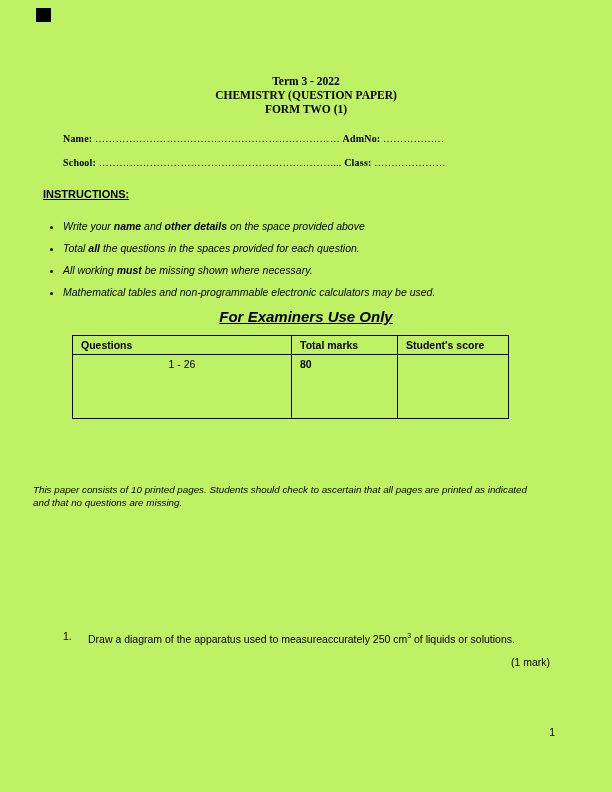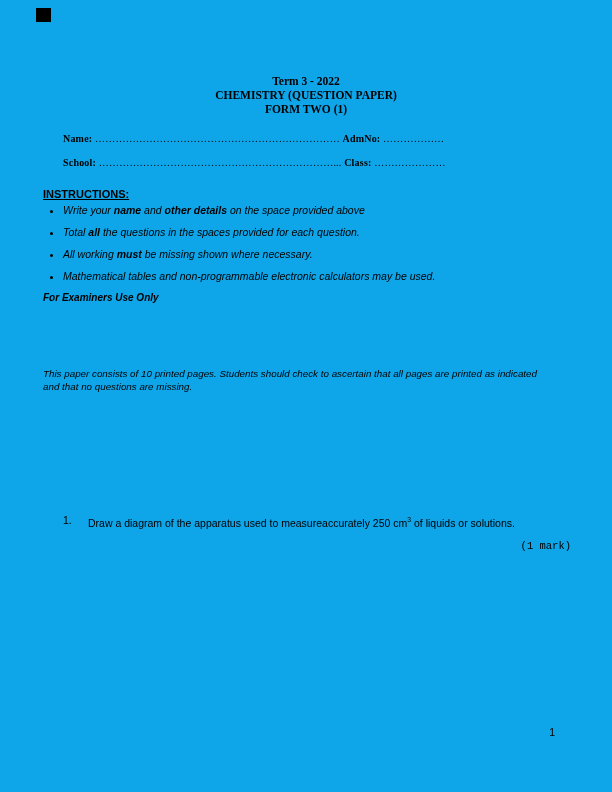--- a/index.html
+++ b/index.html
@@ -1,21 +1,21 @@
 <!DOCTYPE html>
 <html><head>
 <meta charset="utf-8">
 <style>
   html, body { margin: 0; padding: 0; background: #ffffff; }
   .page {
     position: relative;
     width: 612px;
     height: 792px;
     margin: 0 auto;
-    background: #0ea5e9;
+    background: #bef264;
     color: #000000;
     overflow: hidden;
     font-family: "Liberation Sans", sans-serif;
   }
   .corner-mark {
     position: absolute;
     left: 36px;
     top: 8px;
     width: 15px;
     height: 14px;
@@ -39,32 +39,34 @@
   .instructions {
     margin: 18px 43px 0 43px;
     font-family: Liberation Sans, sans-serif;
   }
   .instr-title {
     font-weight: 700;
     text-decoration: underline;
     font-size: 11px;
   }
   .instr-list {
-    margin: 4px 0 0 0;
+    margin: 20px 0 0 0;
     padding-left: 20px;
     font-style: italic;
     font-size: 10.5px;
   }
   .instr-list li { margin-bottom: 9px; line-height: 13px; }
   .examiners-title {
     margin: 8px 43px 0 43px;
     font-family: "Liberation Sans", sans-serif;
     font-weight: 700;
     font-style: italic;
-    font-size: 10px;
+    text-decoration: underline;
+    font-size: 15px;
+    text-align: center;
   }
   .score-table {
     margin: 10px 0 0 72px;
     border-collapse: collapse;
     font-family: "Liberation Sans", sans-serif;
     font-size: 10.5px;
   }
   .score-table th, .score-table td {
     border: 1px solid #000000;
     padding: 3px 8px;
@@ -72,40 +74,40 @@
     text-align: left;
   }
   .score-table th { font-weight: 700; }
   .score-table .col-q { width: 202px; }
   .score-table .col-t { width: 89px; }
   .score-table .col-s { width: 94px; }
   .score-table tbody tr { height: 64px; }
   .score-table td.center { text-align: center; }
   .score-table td.bold { font-weight: 700; }
   .notice {
-    margin: 64px 43px 0 43px;
+    margin: 64px 43px 0 33px;
     max-width: 510px;
     font-family: "Liberation Sans", sans-serif;
     font-style: italic;
     font-size: 9.8px;
     line-height: 13px;
   }
   .question {
     margin: 112px 43px 0 63px;
     font-family: "Liberation Sans", sans-serif;
     font-size: 10.5px;
     display: flex;
   }
   .q-num { flex: none; width: 25px; line-height: 30px; }
   .q-text { line-height: 30px; max-width: 450px; }
   .q-text sup { font-size: 0.65em; }
   .marks {
-    margin: 2px 41px 0 0;
+    margin: 2px 62px 0 0;
     text-align: right;
-    font-family: Liberation Mono, monospace;
+    font-family: Liberation Sans, sans-serif;
     font-size: 10.5px;
   }
   .page-num {
     position: absolute;
     top: 726px;
     right: 57px;
     font-family: "Liberation Sans", sans-serif;
     font-size: 10.5px;
   }
 </style>
@@ -132,20 +134,36 @@
     <ul class="instr-list">
       <li><span>Write your </span><span style="font-weight: 700;">name</span><span> and </span><span style="font-weight: 700;">other details</span><span> on the space provided above</span></li>
       <li><span>Total </span><span style="font-weight: 700;">all</span><span> the questions in the spaces provided for each question.</span></li>
       <li><span>All working </span><span style="font-weight: 700;">must</span><span> be missing shown where necessary.</span></li>
       <li><span>Mathematical tables and non-programmable electronic calculators may be used.</span></li>
     </ul>
   </section>
 
   <div class="examiners-title">For Examiners Use Only</div>
 
+  <table class="score-table">
+    <thead>
+      <tr>
+        <th class="col-q">Questions</th>
+        <th class="col-t">Total marks</th>
+        <th class="col-s">Student's score</th>
+      </tr>
+    </thead>
+    <tbody>
+      <tr>
+        <td class="center">1 - 26</td>
+        <td class="bold">80</td>
+        <td></td>
+      </tr>
+    </tbody>
+  </table>
 
   <p class="notice">This paper consists of 10 printed pages. Students should check to ascertain that all pages are printed as indicated and that no questions are missing.</p>
 
   <div class="question">
     <span class="q-num">1.</span>
     <div class="q-text"><span>Draw a diagram of the apparatus used to measureaccurately 250 cm</span><sup>3</sup><span> of liquids or solutions.</span></div>
   </div>
 
   <div class="marks">(1 mark)</div>
 

